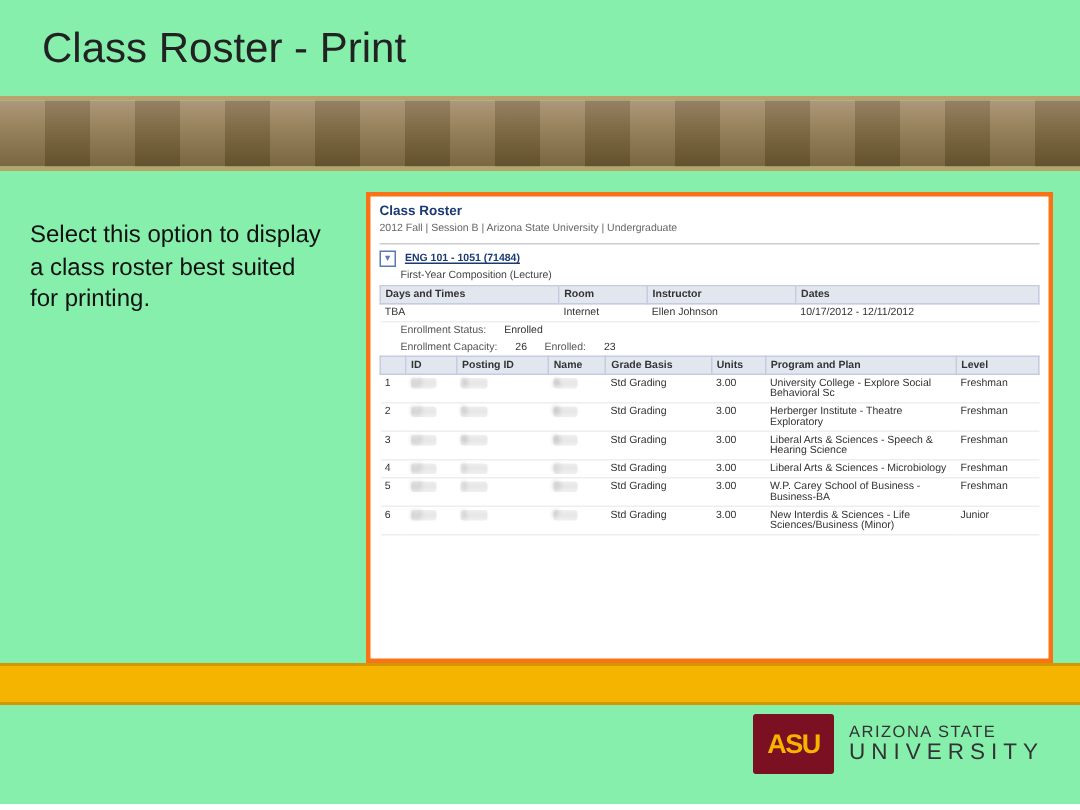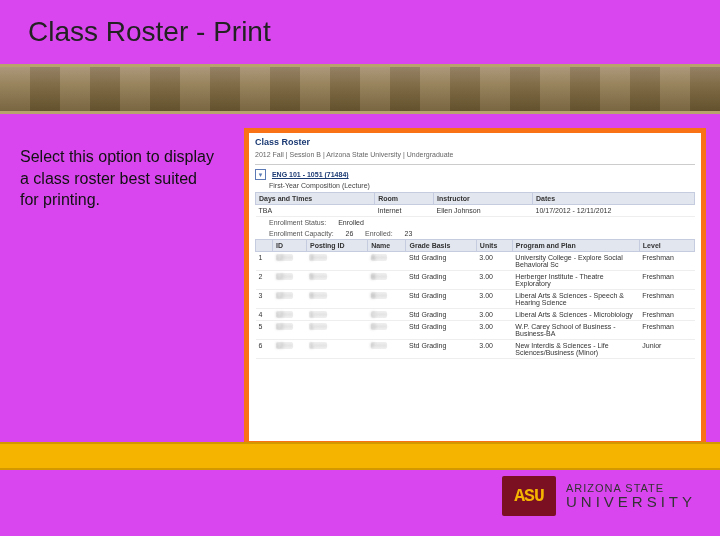--- a/index.html
+++ b/index.html
@@ -1,49 +1,49 @@
 <!DOCTYPE html>
 <html><head>
 <meta charset="utf-8">
 <style>
   html,body{margin:0;padding:0;width:720px;height:540px;font-family:Verdana,Arial,sans-serif;background:#fff;overflow:hidden}
-  .slide{position:relative;width:720px;height:536px;background:#d946ef}
+  .slide{position:relative;width:720px;height:536px;background:#86efac}
   .title{position:absolute;left:28px;top:16px;font-size:28px;color:#222;font-family:Verdana,Arial,sans-serif}
   .banner{position:absolute;left:0;top:64px;width:720px;height:44px;
     background:linear-gradient(#a69070,#8f794f 40%,#6e5a32);border-top:3px solid #b9a36d;border-bottom:3px solid #b9a36d}
   .banner::after{content:"";position:absolute;inset:0;background:
     repeating-linear-gradient(90deg,rgba(255,255,255,.08)0 30px,rgba(0,0,0,.1)30px 60px)}
   .gold-bar{position:absolute;left:0;top:442px;width:720px;height:24px;background:#f5b400;border-top:2px solid #d39800;border-bottom:2px solid #d39800}
   .desc{position:absolute;left:20px;top:146px;width:200px;font-size:16px;line-height:1.35;color:#111}
 
   .seal{position:absolute;left:-70px;top:140px;width:320px;height:320px;border-radius:50%;
     border:4px solid #eee;background:
       repeating-radial-gradient(circle,transparent 0 18px,#f2f2f2 18px 20px);
     opacity:.35;z-index:-1}
 
   
-  .shot{position:absolute;left:244px;top:128px;width:452px;height:308px;border:5px solid #f97316;background:#fff;font-size:7px;color:#333}
+  .shot{position:absolute;left:244px;top:128px;width:452px;height:308px;border:3px solid #f97316;background:#fff;font-size:7px;color:#333}
   .shot .sec-title{font-weight:bold;font-size:9px;padding:4px 6px;color:#1b3a73}
   .shot .crumb{padding:0 6px 4px 6px;color:#666;font-size:7px}
   .shot hr{border:none;border-top:1px solid #ccc;margin:2px 6px}
   .shot .course{padding:2px 6px;color:#1b3a73}
   .shot .course .tw{display:inline-block;width:9px;height:9px;border:1px solid #5a79b5;color:#5a79b5;text-align:center;line-height:9px;font-size:7px;margin-right:4px}
   .shot .course a{color:#1b3a73;text-decoration:underline;font-weight:bold}
   .shot .sub{padding:0 6px 3px 20px;font-size:7px;color:#444}
   .shot table{width:440px;margin:0 6px;border-collapse:collapse;font-size:7px}
   .shot th{background:#e2e6ef;color:#333;font-weight:bold;text-align:left;padding:2px 3px;border:1px solid #c6cce0;font-size:7px}
   .shot td{padding:2px 3px;border-bottom:1px solid #eee;font-size:7px;color:#333;vertical-align:top}
   .bar-h{background:#6b7fa8;color:#fff;font-weight:bold;font-size:8px;padding:3px 6px;margin:6px 6px 2px 6px}
   .kv{padding:2px 20px;font-size:7px}
   .kv span.l{color:#555;margin-right:10px}
   .blur{color:transparent;text-shadow:0 0 3px #888;background:#eee;border-radius:2px}
 
   
   .logo{position:absolute;right:24px;bottom:20px;display:flex;align-items:center;gap:10px}
-  .logo-mark{width:54px;height:40px;background:#7a1022;color:#f5b400;font-weight:bold;font-family:Liberation Mono, monospace;display:flex;align-items:center;justify-content:center;font-size:18px;border-radius:2px;letter-spacing:-1px}
+  .logo-mark{width:54px;height:40px;background:#7a1022;color:#f5b400;font-weight:bold;font-family:Liberation Sans, sans-serif;display:flex;align-items:center;justify-content:center;font-size:18px;border-radius:2px;letter-spacing:-1px}
   .logo-text{font-family:Liberation Sans, sans-serif;color:#333;line-height:1}
   .logo-text .t1{font-size:11px;letter-spacing:1px}
   .logo-text .t2{font-size:15px;letter-spacing:4px}
 </style>
 </head>
 <body>
 <div class="slide">
 
 <div class="seal"></div>
 

